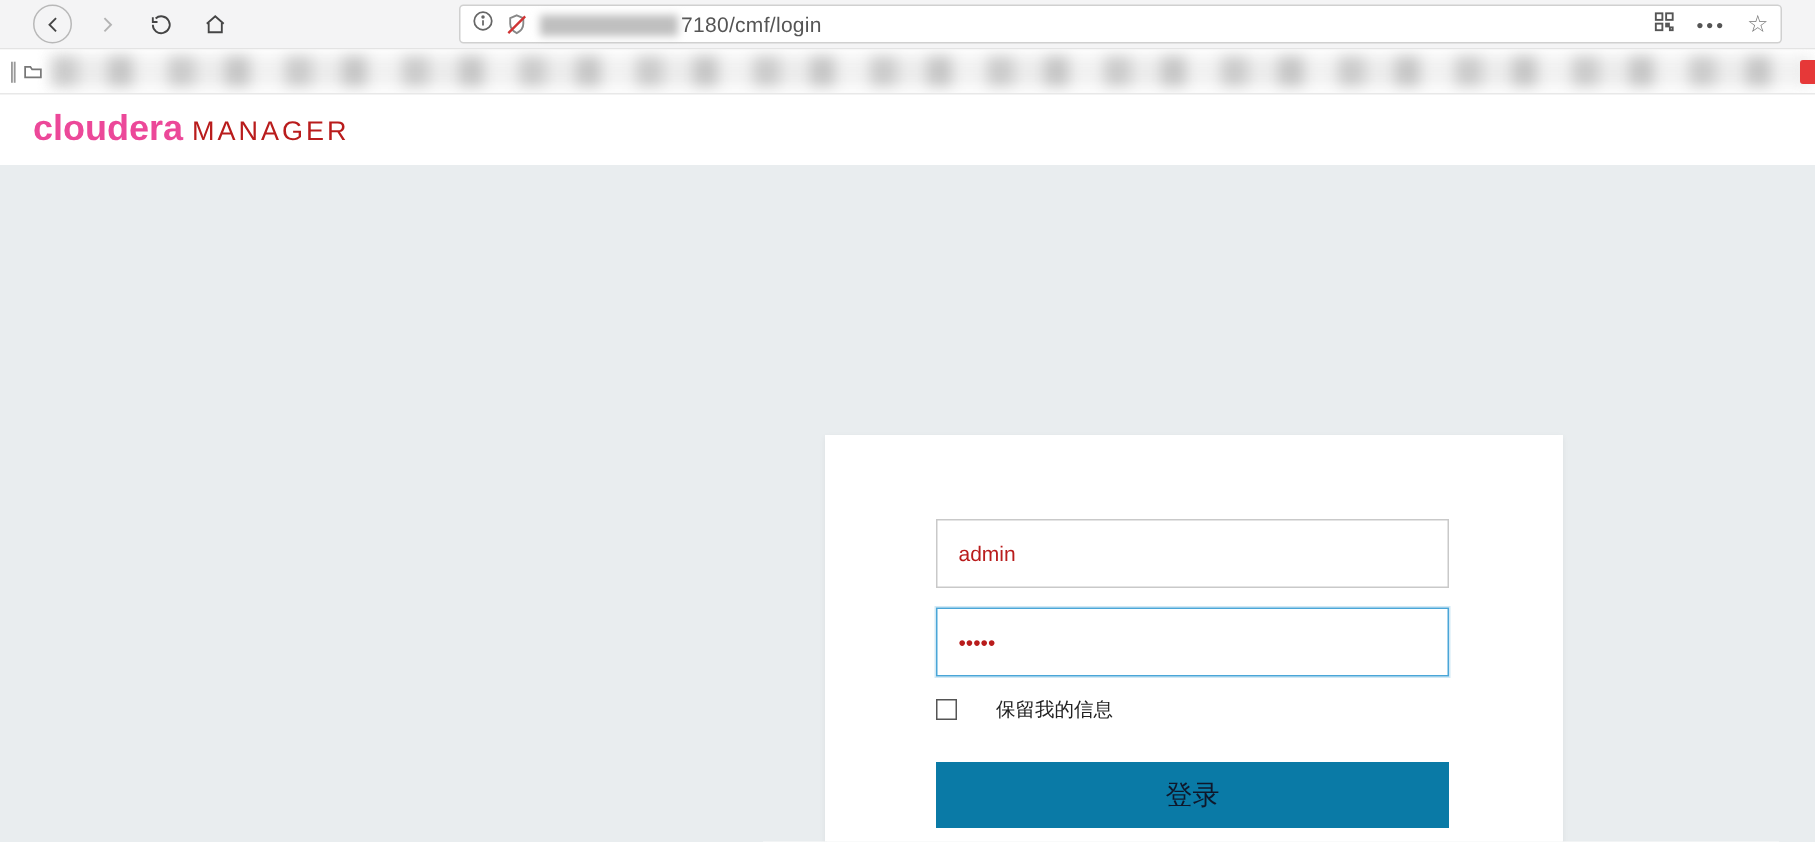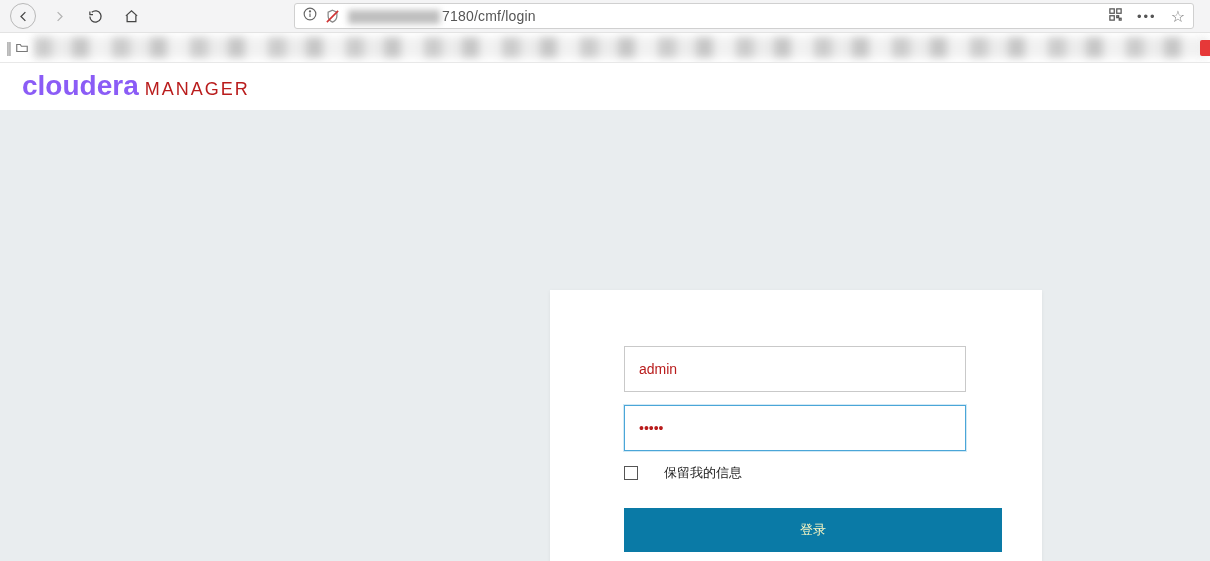--- a/index.html
+++ b/index.html
@@ -11,21 +11,21 @@
     overflow: hidden;
   }
 
   
   .browser-chrome {
     height: 33px;
     background: #f4f4f5;
     border-bottom: 1px solid #e3e3e3;
     display: flex;
     align-items: center;
-    padding: 0 10px;
+    padding: 0 22px;
     gap: 10px;
   }
   .nav-btn {
     width: 26px; height:26px;
     display:flex; align-items:center; justify-content:center;
     color:#454545;
     border-radius:50%;
   }
   .nav-btn.back-circle {
     border:1px solid #b8b8b8;
@@ -96,22 +96,22 @@
     height:47px;
     background:#fff;
     display:flex;
     align-items:center;
     padding:0 22px;
     border-bottom:1px solid #fff;
   }
   .brand { display:flex; align-items:baseline; gap:6px; }
   .brand-primary {
     font-weight:700;
-    font-size:28px;
-    color:#8b5cf6;
+    font-size:24px;
+    color:#ec4899;
     letter-spacing:0px;
   }
   .brand-secondary {
     font-weight:500;
     font-size:18px;
     color:#b91c1c;
     letter-spacing:2px;
   }
 
   
@@ -157,25 +157,25 @@
     margin-bottom:26px;
   }
   .chk {
     width:14px; height:14px;
     border:1.5px solid #555;
     background:#fff;
     display:inline-block;
     cursor:pointer;
   }
   .login-btn {
-    width:378px;
+    width:342px;
     height:44px;
     background:#0a7aa6;
-    color:#fef9c3;
-    font-size:13px;
+    color:#0f172a;
+    font-size:18px;
     border:none;
     cursor:pointer;
     font-family:inherit;
   }
 </style>
 </head>
 <body>
 
 <div class="browser-chrome">
   <div class="nav-btn back-circle">

